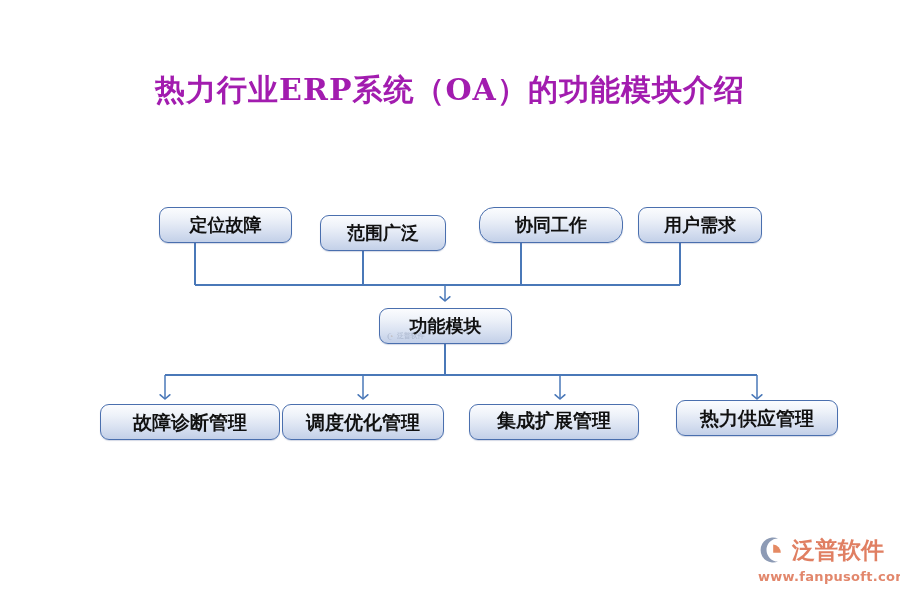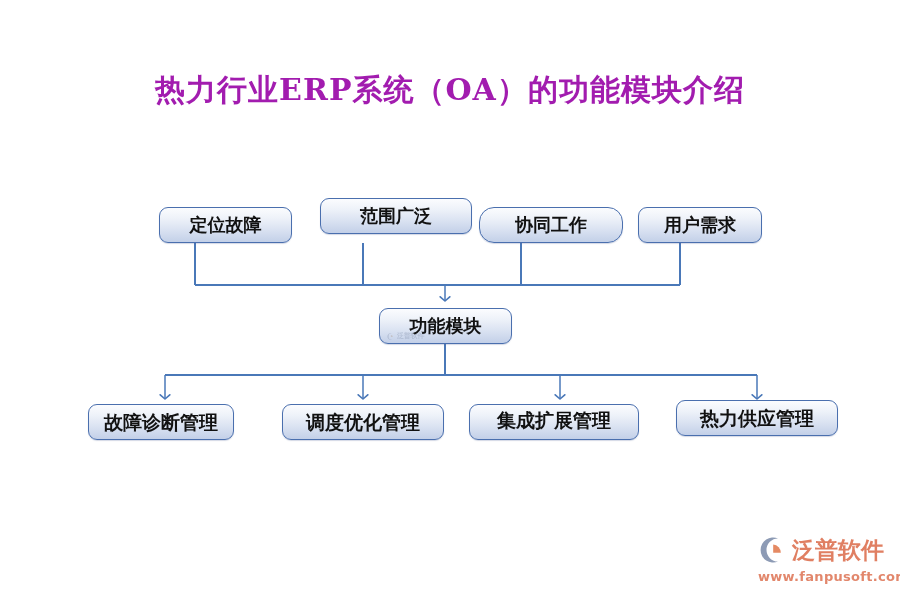--- a/index.html
+++ b/index.html
@@ -189,21 +189,21 @@
       <path d="M363,375 L363,399" marker-end="url(#arrow)"></path>
       <path d="M560,375 L560,399" marker-end="url(#arrow)"></path>
       <path d="M757,375 L757,399" marker-end="url(#arrow)"></path>
     </g>
   </svg>
 
   <div class="node node-top" style="left:139px; top:207px; width:133px;">
     <span class="node-label">定位故障</span>
   </div>
 
-  <div class="node node-top" style="left:300px; top:198px; width:152px;font-family:Liberation Serif, serif;">
+  <div class="node node-top" style="left:300px; top:215px; width:126px;font-family:Liberation Serif, serif;">
     <span class="node-label">范围广泛</span>
   </div>
 
   <div class="node node-top" style="left:459px; top:207px; width:144px;border-radius:15px;">
     <span class="node-label">协同工作</span>
   </div>
 
   <div class="node node-top" style="left:618px; top:207px; width:124px;">
     <span class="node-label">用户需求</span>
   </div>
@@ -212,21 +212,21 @@
     <span class="node-watermark">
       <svg width="9" height="9" viewBox="0 0 24 24">
         <path d="M15.5,3.5 A9,9 0 1 0 15.5,20.5 A7,7 0 1 1 15.5,3.5 Z" fill="#8d9bb5"></path>
         <path d="M13,8 a5,5 0 0 1 5,5 h-5 z" fill="#b2a08f"></path>
       </svg>
       <span class="wm-text">泛普软件</span>
     </span>
     <span class="node-label">功能模块</span>
   </div>
 
-  <div class="node node-bottom" style="left:88px; top:404px; width:146px;">
+  <div class="node node-bottom" style="left:100px; top:404px; width:180px;">
     <span class="node-label">故障诊断管理</span>
   </div>
 
   <div class="node node-bottom" style="left:282px; top:404px; width:162px;">
     <span class="node-label">调度优化管理</span>
   </div>
 
   <div class="node node-bottom" style="left:469px; top:404px; width:170px;font-family:Liberation Mono, monospace;">
     <span class="node-label">集成扩展管理</span>
   </div>

